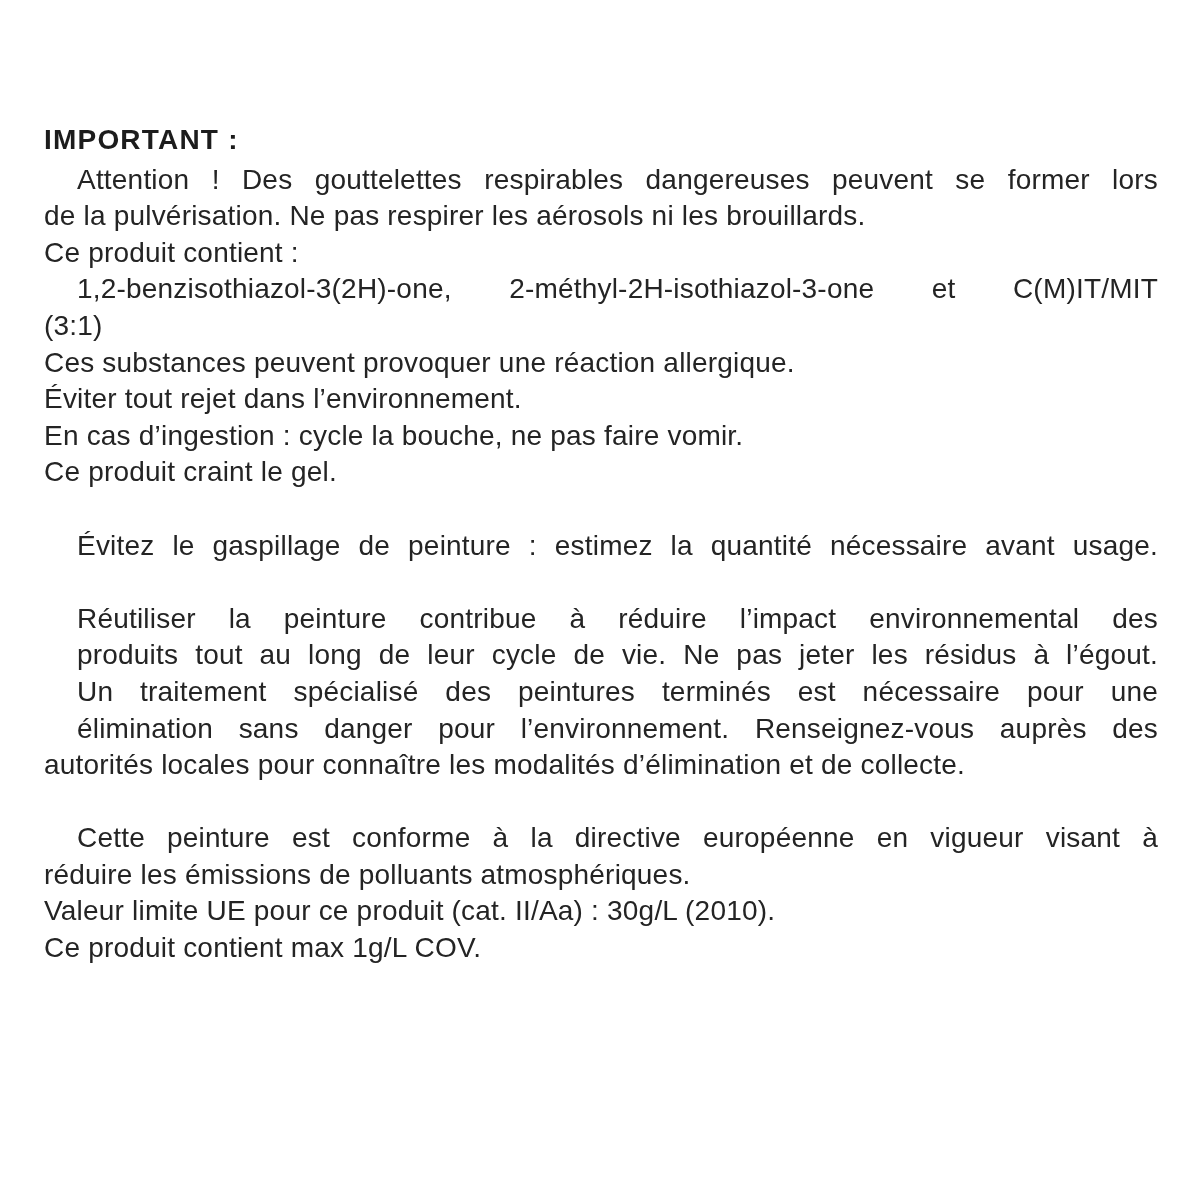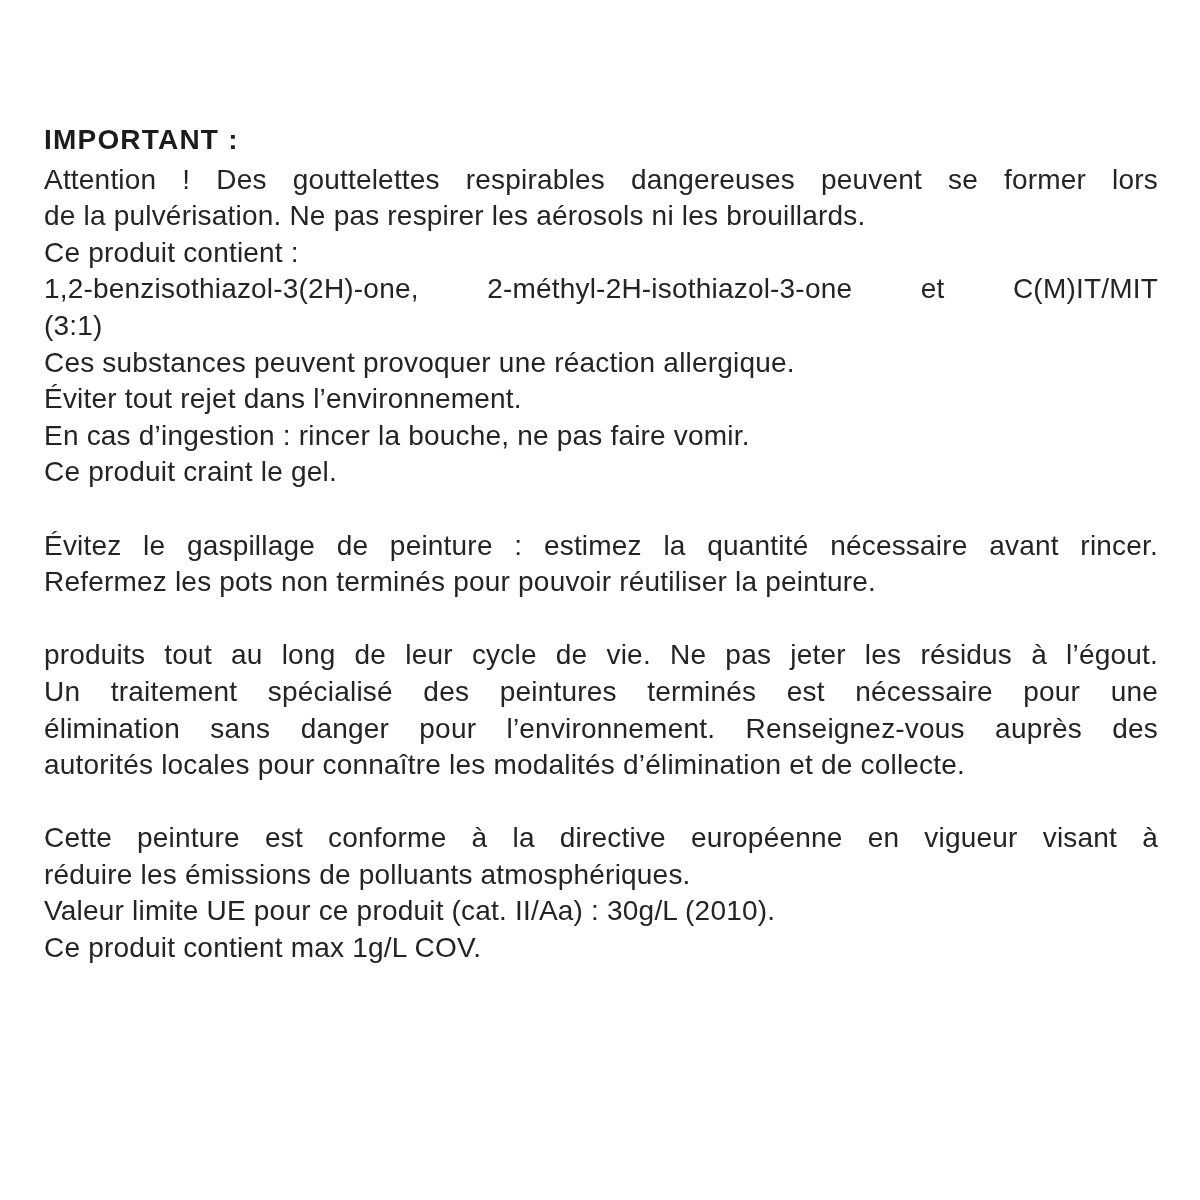--- a/index.html
+++ b/index.html
@@ -30,20 +30,21 @@
   }
   .line {
     min-height: 36.6px;
     white-space: normal;
     text-align: left;
   }
   .line.fill {
     text-align: justify;
     text-align-last: justify;
     text-justify: inter-word;
+    margin-left: 33px;
   }
   .title {
     font-weight: 700;
     letter-spacing: 1.2px;
     color: #1c1c1c;
     margin-bottom: 3px;
   }
   .spacer {
     height: 36.6px;
   }
@@ -55,26 +56,26 @@
   <div class="doc">
     <div class="line title">IMPORTANT :</div>
     <div id="blocks">
         <div class="line fill">Attention ! Des gouttelettes respirables dangereuses peuvent se former lors</div>
         <div class="line">de la pulvérisation. Ne pas respirer les aérosols ni les brouillards.</div>
         <div class="line">Ce produit contient :</div>
         <div class="line fill">1,2-benzisothiazol-3(2H)-one, 2-méthyl-2H-isothiazol-3-one et C(M)IT/MIT</div>
         <div class="line">(3:1)</div>
         <div class="line">Ces substances peuvent provoquer une réaction allergique.</div>
         <div class="line">Éviter tout rejet dans l’environnement.</div>
-        <div class="line">En cas d’ingestion : rincer la bouche, ne pas faire vomir.</div>
+        <div class="line">En cas d’ingestion : cycle la bouche, ne pas faire vomir.</div>
         <div class="line">Ce produit craint le gel.</div>
         <div class="spacer"></div>
-        <div class="line fill">Évitez le gaspillage de peinture : estimez la quantité nécessaire avant rincer.</div>
-        <div class="line">Refermez les pots non terminés pour pouvoir réutiliser la peinture.</div>
+        <div class="line fill">Évitez le gaspillage de peinture : estimez la quantité nécessaire avant usage.</div>
         <div class="spacer"></div>
+        <div class="line fill">Réutiliser la peinture contribue à réduire l’impact environnemental des</div>
         <div class="line fill">produits tout au long de leur cycle de vie. Ne pas jeter les résidus à l’égout.</div>
         <div class="line fill">Un traitement spécialisé des peintures terminés est nécessaire pour une</div>
         <div class="line fill">élimination sans danger pour l’environnement. Renseignez-vous auprès des</div>
         <div class="line">autorités locales pour connaître les modalités d’élimination et de collecte.</div>
         <div class="spacer"></div>
         <div class="line fill">Cette peinture est conforme à la directive européenne en vigueur visant à</div>
         <div class="line">réduire les émissions de polluants atmosphériques.</div>
         <div class="line">Valeur limite UE pour ce produit (cat. II/Aa) : 30g/L (2010).</div>
         <div class="line">Ce produit contient max 1g/L COV.</div>
       </div>

